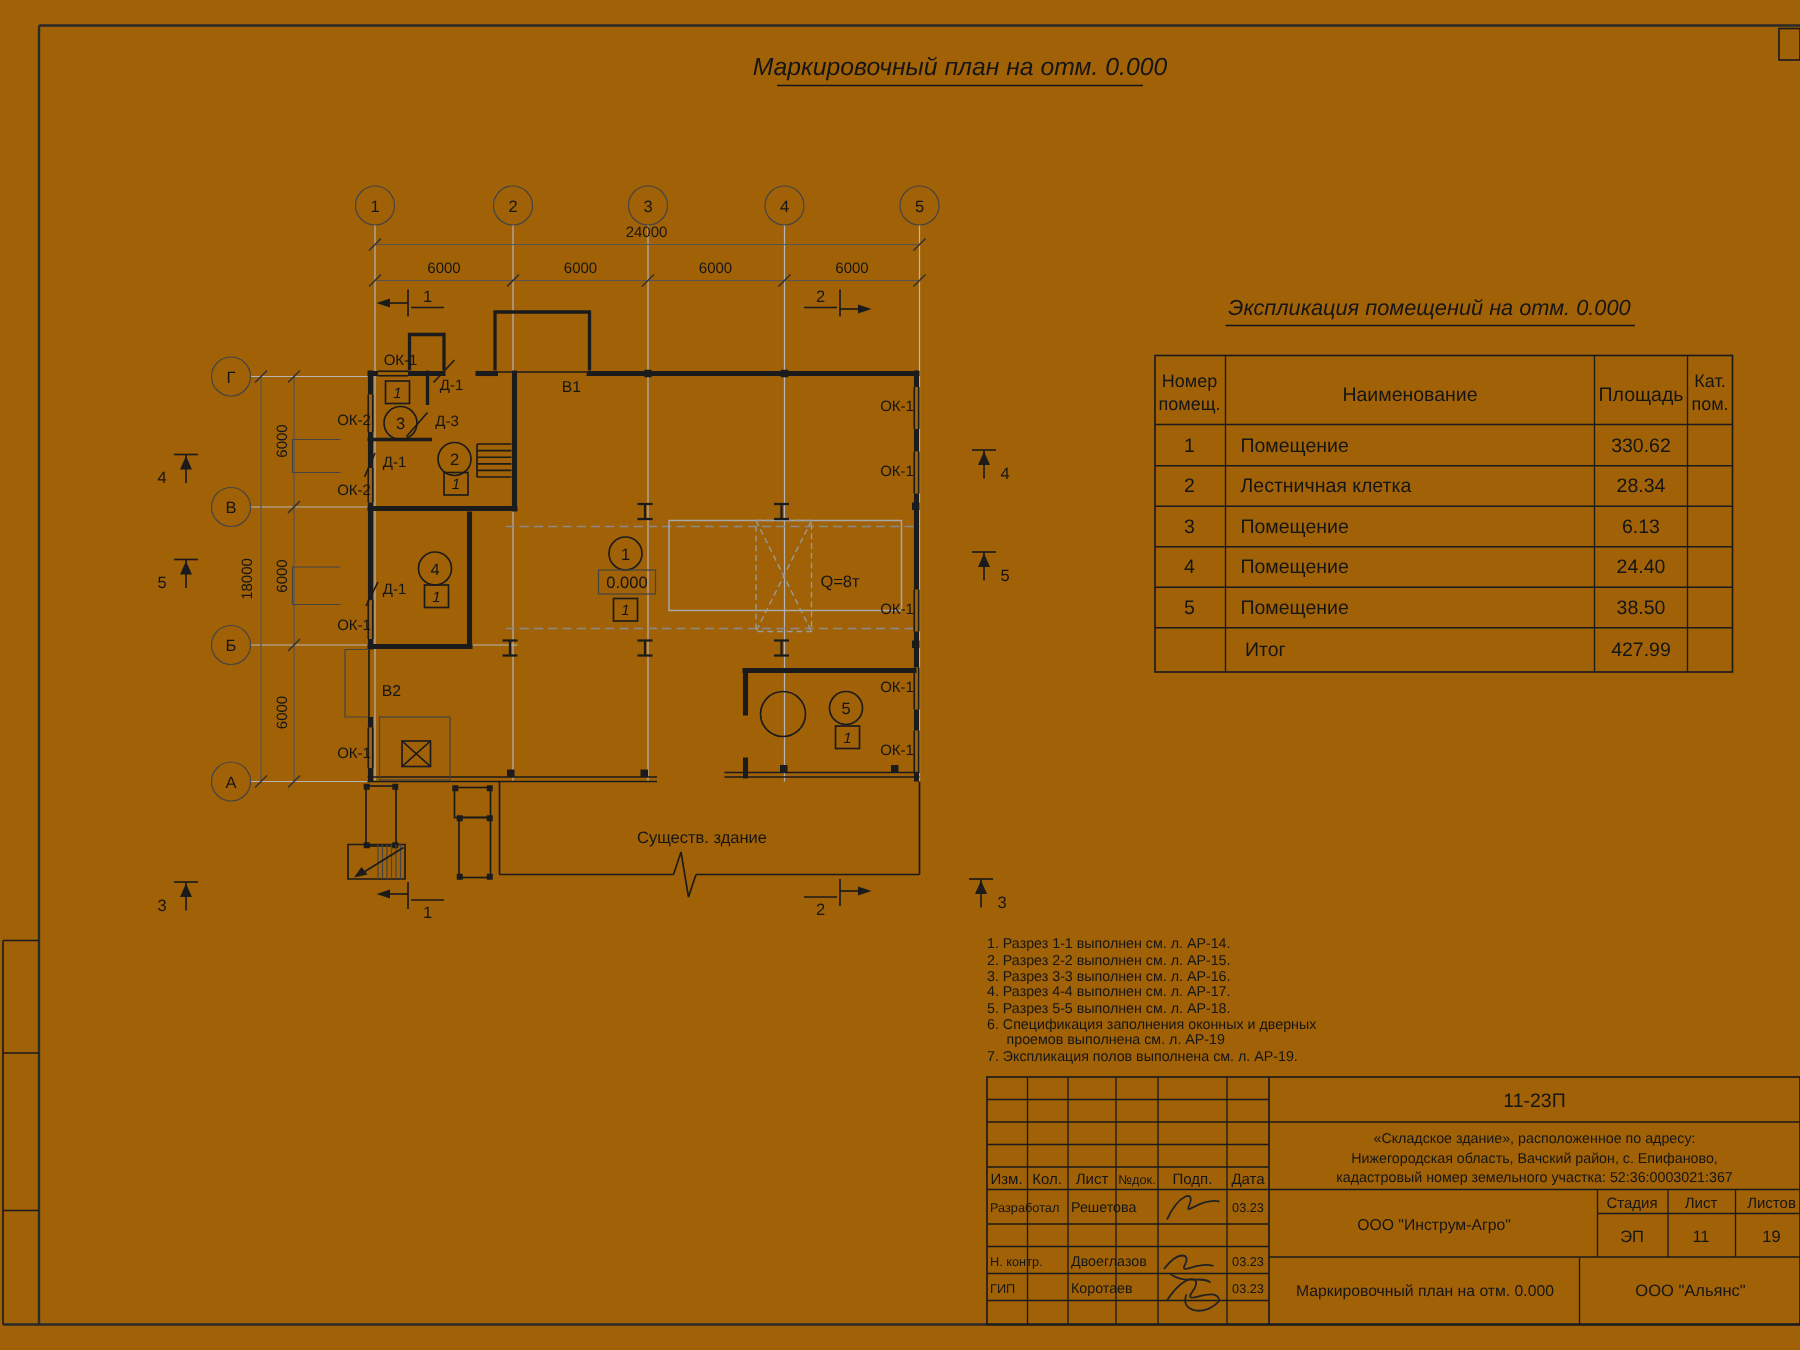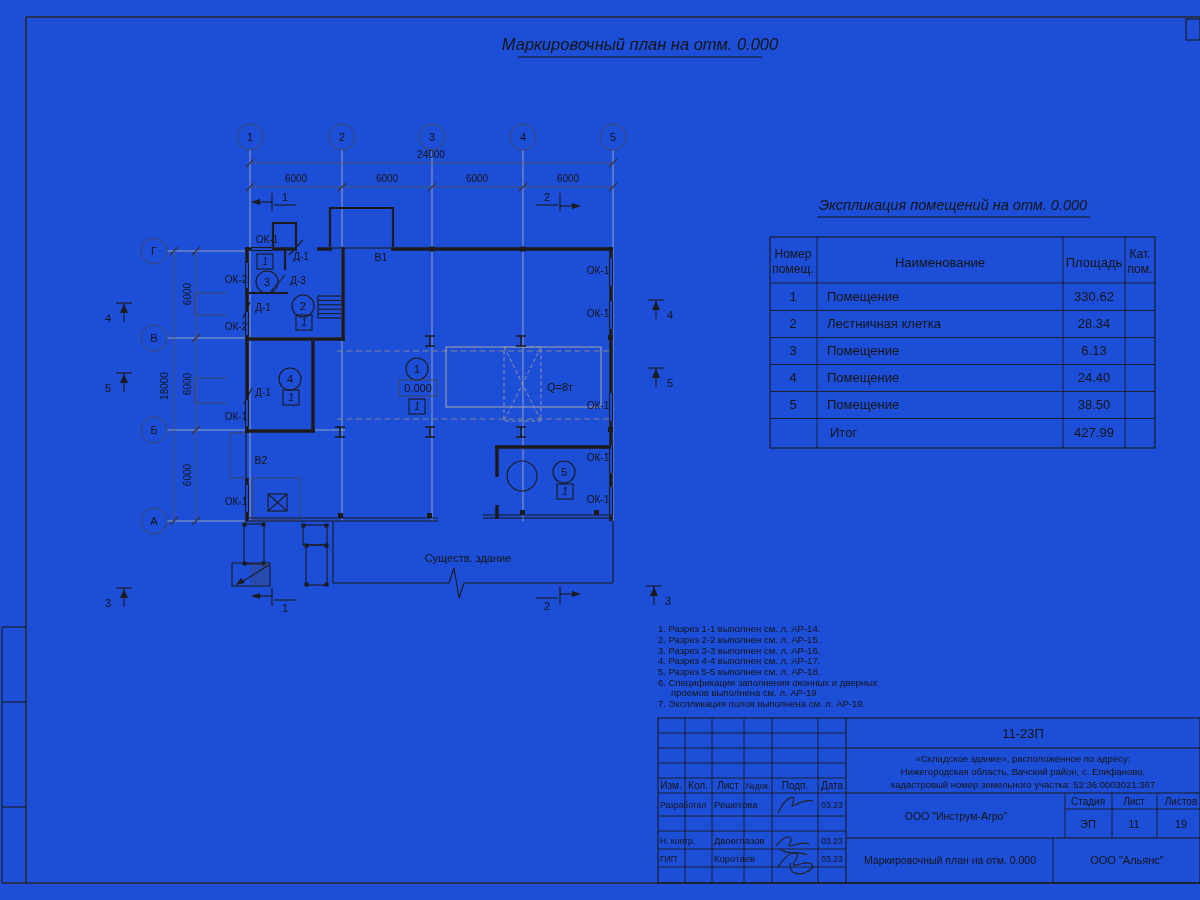--- a/index.html
+++ b/index.html
@@ -1,16 +1,16 @@
 <!DOCTYPE html>
 <html><head>
 <meta charset="utf-8">
 <style>
   html,body{margin:0;padding:0;background:#ffffff;}
-  .sheet{position:relative;width:1200px;height:900px;background:#1d4ed8;overflow:hidden;}
+  .sheet{position:relative;width:1200px;height:900px;background:#a16207;overflow:hidden;}
   svg{position:absolute;left:0;top:0;}
   text{font-family:"Liberation Sans","DejaVu Sans",sans-serif;fill:#151515;}
   .w4{stroke:#1b1b1b;stroke-width:3.4;fill:none;}
   .w2{stroke:#1b1b1b;stroke-width:2.2;fill:none;}
   .thin{stroke:#1b1b1b;stroke-width:1.1;fill:none;}
   .hair{stroke:#444;stroke-width:0.8;fill:none;}
   .ltgray{stroke:#b5b5b5;stroke-width:0.8;fill:none;}
   .dim{stroke:#555;stroke-width:0.8;fill:none;}
   .tick{stroke:#333;stroke-width:1.1;fill:none;}
   .dash{stroke:#8a8a8a;stroke-width:0.9;fill:none;stroke-dasharray:6 3.5;}

